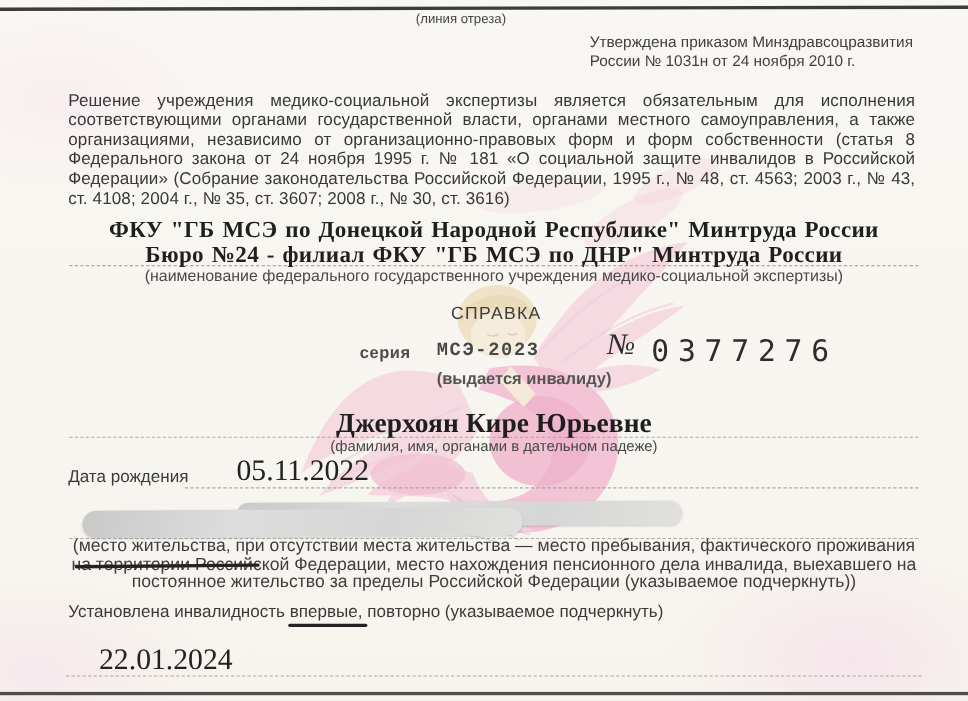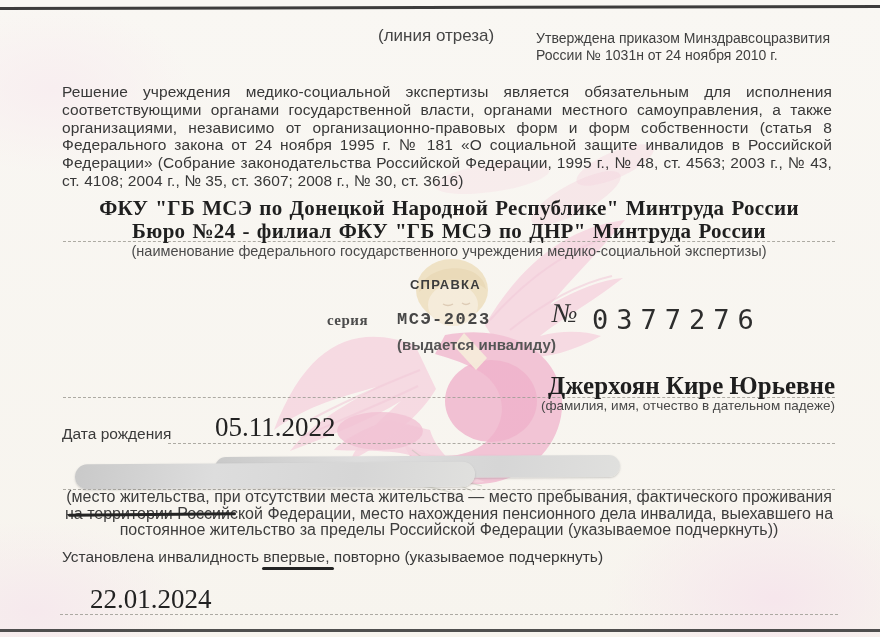--- a/index.html
+++ b/index.html
@@ -9,30 +9,30 @@
       radial-gradient(ellipse 260px 160px at 88% 94%, #f6e6ec 0%, rgba(246,230,236,0) 65%),
       radial-gradient(ellipse 240px 140px at 4% 96%, #f6e9ed 0%, rgba(246,233,237,0) 65%),
       radial-gradient(ellipse 200px 120px at 6% 14%, #f8eef0 0%, rgba(248,238,240,0) 70%),
       linear-gradient(#f9f7f3, #f7f4ee);
     font-family:"Liberation Sans", sans-serif;color:#3a3a3a;
   }
   .abs{position:absolute;}
   .sans{font-family:"Liberation Sans", sans-serif;}
   .mono{font-family:"DejaVu Sans Mono", monospace;}
   .edge-line{left:0;width:100%;background:#222;opacity:.88;}
-  .cut-label{left:378px;top:26px;font-size:17px;color:#454545;}
+  .cut-label{left:378px;top:10px;font-size:12px;color:#454545;}
   .approval{right:50px;top:30px;font-size:14px;line-height:16.5px;color:#3f3f3f;}
   .legal{left:62px;top:83px;width:770px;font-size:15.5px;line-height:17.8px;
          text-align:justify;color:#383838;letter-spacing:.1px;}
   .centerband{left:63px;width:772px;text-align:center;}
   .inst{font-family:"Liberation Serif", serif;font-weight:bold;font-size:21px;
         line-height:22.5px;color:#1f1f1f;letter-spacing:.3px;word-spacing:1.5px;}
   .smallcap{font-size:14.5px;color:#4a4a4a;}
   .rule{border-bottom:1.5px dashed #a09e96;opacity:.85;}
-  .title{font-weight:bold;font-size:13px;letter-spacing:1.2px;color:#3c3c3c;}
+  .title{font-weight:normal;font-size:16px;letter-spacing:1.2px;color:#3c3c3c;}
   .series-lbl{font-weight:bold;font-size:15px;color:#4c4c4c;letter-spacing:.5px;}
   .series-val{font-weight:bold;font-size:17px;color:#474747;letter-spacing:1.5px;}
   .numsign{font-family:"Liberation Serif", serif;font-style:italic;font-size:27px;color:#2e2e2e;}
   .number{font-size:27px;letter-spacing:8px;color:#2d2d2d;}
   .issued{font-weight:bold;font-size:15px;color:#555;}
   .name{font-family:"Liberation Serif", serif;font-weight:bold;font-size:25px;color:#1e1e1e;}
   .fieldlbl{font-size:15.5px;color:#3a3a3a;}
   .bigdate{font-family:"Liberation Serif", serif;font-size:27px;color:#222;}
   .rescap{font-size:16px;line-height:16.6px;color:#3d3d3d;}
   .redact{background:linear-gradient(100deg,#c9c9c9,#dddddd 35%,#d6d6d6 70%,#e0e0de);
@@ -85,29 +85,29 @@
 
   <div class="abs sans legal">Решение учреждения медико-социальной экспертизы является обязательным для исполнения соответствующими органами государственной власти, органами местного самоуправления, а также организациями, независимо от организационно-правовых форм и форм собственности (статья 8 Федерального закона от 24 ноября 1995 г. № 181 «О социальной защите инвалидов в Российской Федерации» (Собрание законодательства Российской Федерации, 1995 г., № 48, ст. 4563; 2003 г., № 43, ст. 4108; 2004 г., № 35, ст. 3607; 2008 г., № 30, ст. 3616)</div>
 
   <div class="abs centerband" style="top:197px;">
     <div class="inst">ФКУ "ГБ МСЭ по Донецкой Народной Республике" Минтруда России</div>
     <div class="inst">Бюро №24 - филиал ФКУ "ГБ МСЭ по ДНР" Минтруда России</div>
     <div class="sans smallcap" style="margin-top:1px;">(наименование федерального государственного учреждения медико-социальной экспертизы)</div>
   </div>
 
   <span class="abs sans title" style="left:410px;top:277px;">СПРАВКА</span>
-  <span class="abs sans series-lbl" style="left:327px;top:312px;font-family:Liberation Serif, serif;">серия</span>
+  <span class="abs sans series-lbl" style="left:327px;top:312px;">серия</span>
   <span class="abs sans series-val" style="left:397px;top:310px;font-family:Liberation Mono, monospace;">МСЭ-2023</span>
   <span class="abs numsign" style="left:552px;top:298px;">№</span>
   <span class="abs mono number" style="left:592px;top:304px;">0377276</span>
   <span class="abs sans issued" style="left:357px;top:336px;margin-left:40px;">(выдается инвалиду)</span>
 
-  <div class="abs centerband" style="top:372px;text-align:right;">
+  <div class="abs centerband" style="top:372px;">
     <div class="name">Джерхоян Кире Юрьевне</div>
-    <div class="sans" style="font-size:13.5px;color:#474747;margin-top:-2px;">(фамилия, имя, отчество в дательном падеже)</div>
+    <div class="sans" style="font-size:13.5px;color:#474747;margin-top:-2px;">(фамилия, имя, органами в дательном падеже)</div>
   </div>
 
   <span class="abs sans fieldlbl" style="left:62px;top:425px;">Дата рождения</span>
   <span class="abs bigdate" style="left:215px;top:412px;">05.11.2022</span>
 
   <div class="abs centerband rescap sans" style="top:489px;">
     <div>(место жительства, при отсутствии места жительства — место пребывания, фактического проживания</div>
     <div>на территории Российской Федерации, место нахождения пенсионного дела инвалида, выехавшего на</div>
     <div>постоянное жительство за пределы Российской Федерации (указываемое подчеркнуть))</div>
   </div>

